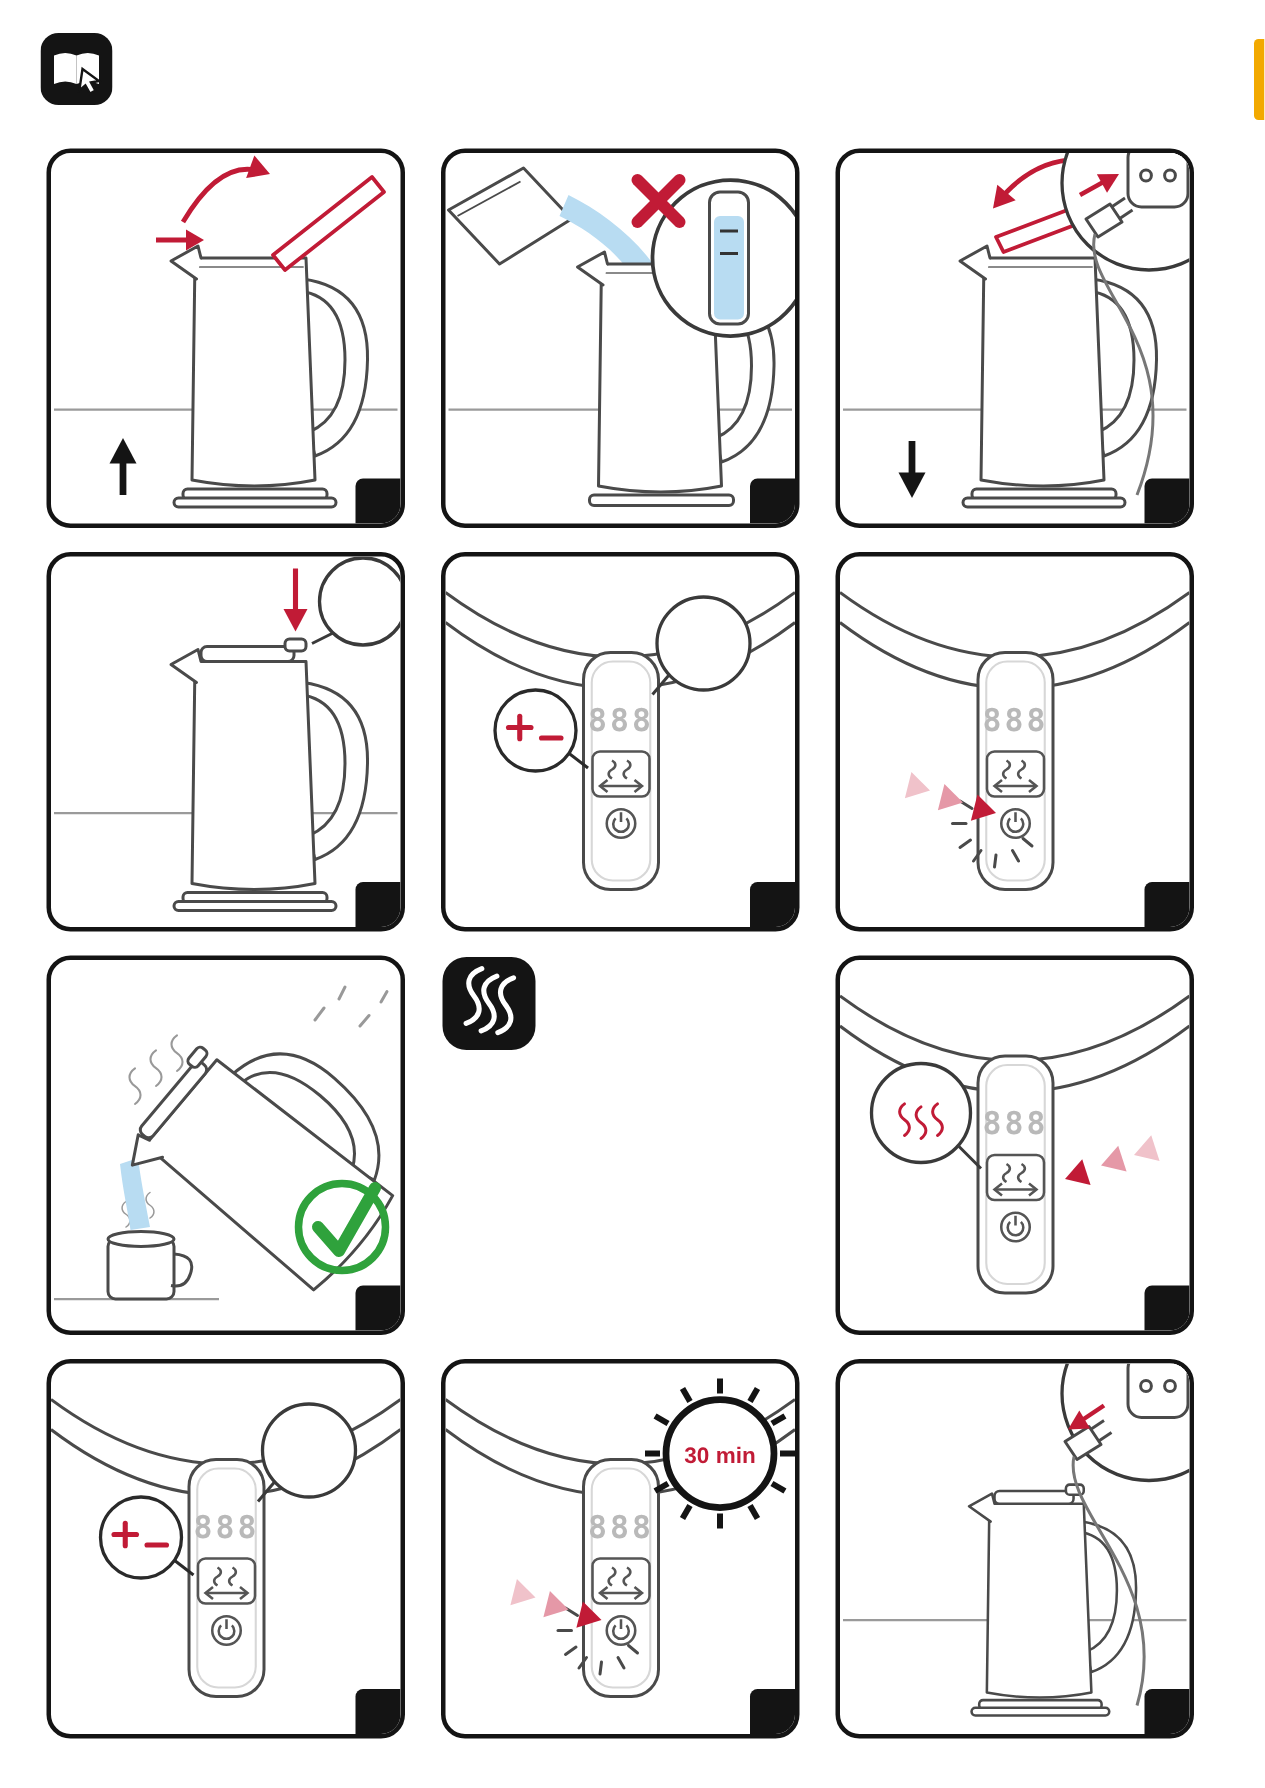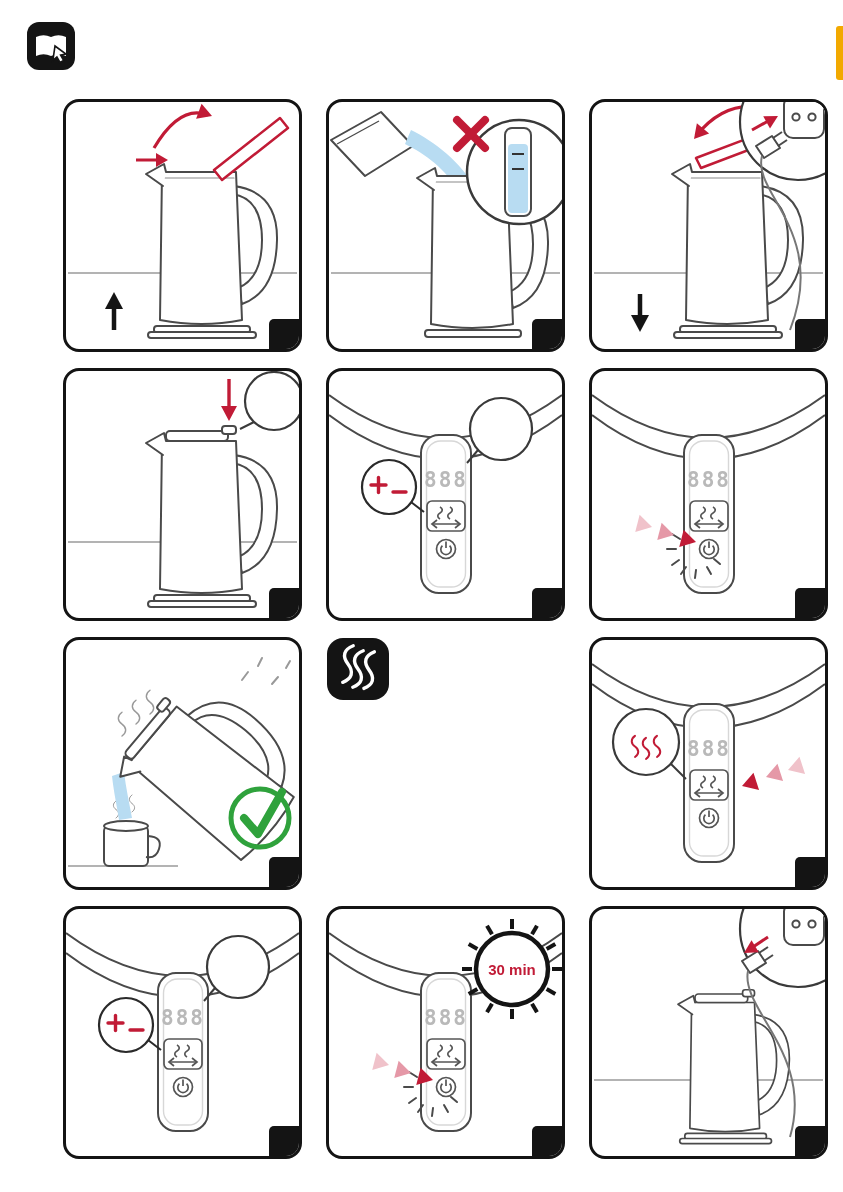--- a/index.html
+++ b/index.html
@@ -4,21 +4,21 @@
 <style>
   * { margin:0; padding:0; box-sizing:border-box; }
   html,body { width:843px; height:1192px; }
   body { position:relative; background:#ffffff; font-family:"Liberation Sans", sans-serif; overflow:hidden; }
 
   .manual-icon { position:absolute; left:27px; top:22px; }
   .edge-tab { position:absolute; right:0; top:26px; width:7px; height:54px; background:#f2a900; border-radius:3px 0 0 3px; }
 
   .grid { position:absolute; left:31px; top:99px; display:grid;
           grid-template-columns:repeat(3,239px); column-gap:24px; row-gap:16px;
-          grid-auto-rows:253px;margin-left:32px; }
+          grid-auto-rows:253px; }
   .panel { position:relative; background:#fff; border:3px solid #141414; border-radius:16px; overflow:hidden; }
   .panel svg.art { display:block; width:233px; height:247px; }
   .corner { position:absolute; right:0; bottom:0; width:30px; height:30px; background:#141414; border-top-left-radius:5px; }
   .cell { position:relative; }
 
   .seg { font-family:"DejaVu Sans Mono", monospace; font-weight:bold; font-size:21px; fill:#b9b9b9; letter-spacing:2px; text-anchor:middle; }
   .clock-text { font-family:"Liberation Sans", sans-serif; font-weight:bold; font-size:15px; fill:#c11b36; text-anchor:middle; }
 </style>
 </head>
 <body>

